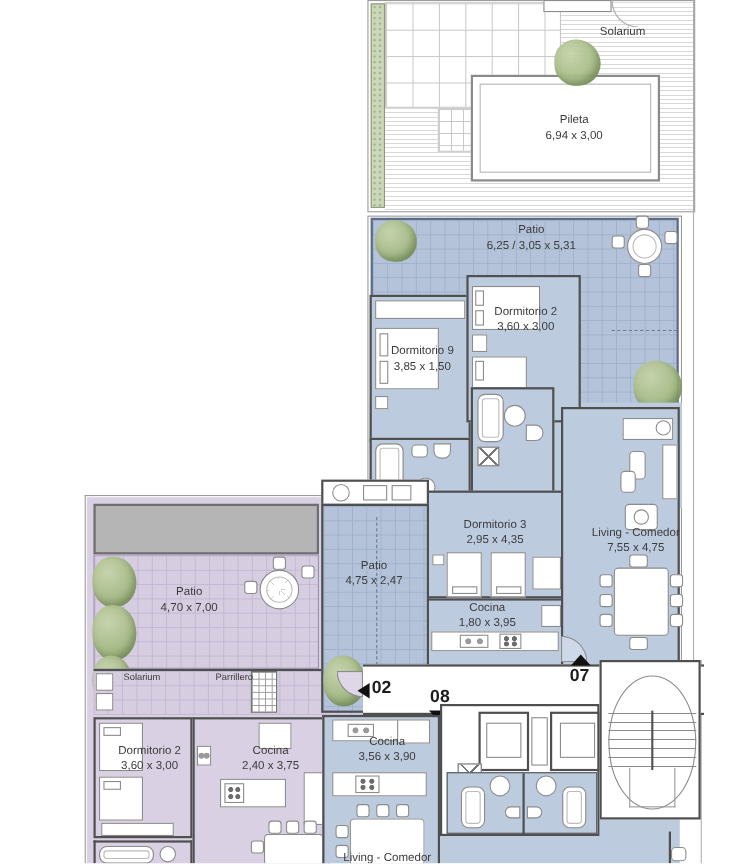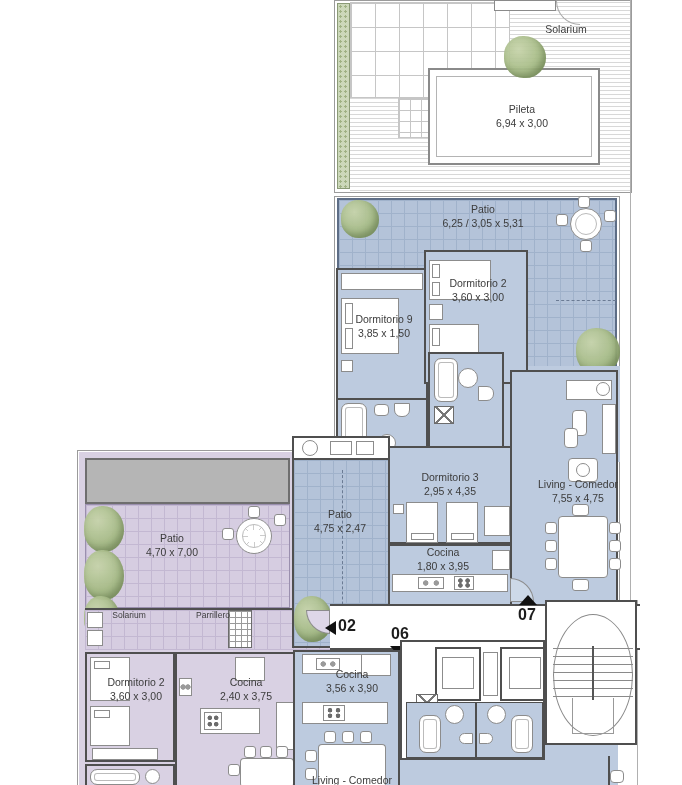--- a/index.html
+++ b/index.html
@@ -296,21 +296,21 @@
     <span>Patio</span>
     <span>4,75 x 2,47</span>
   </div>
 
   <div class="abs" style="left:330px;top:604px;width:310px;height:46px;background:#fff;border-top:2px solid #4f4f4f;border-bottom:2px solid #4f4f4f;"></div>
 
   <div class="abs qarc" style="left:306px;top:610px;width:24px;height:24px;background:#ded7e8;border-radius:0 0 0 100%;"></div>
   <div class="tri tri-left" style="left:325px;top:621px;"></div>
   <div class="unitnum" style="left:338px;top:617px;">02</div>
 
-  <div class="unitnum" style="left:391px;top:625px;">06</div>
+  <div class="unitnum" style="left:391px;top:625px;">08</div>
   <div class="tri tri-down" style="left:390px;top:646px;"></div>
   <div class="abs qarc" style="left:388px;top:650px;width:26px;height:26px;background:#cdd9e8;border-radius:0 0 100% 0;"></div>
 
   <div class="tri tri-up" style="left:519px;top:595px;"></div>
   <div class="unitnum" style="left:518px;top:606px;">07</div>
 
   <div class="abs roomblue" style="left:293px;top:650px;width:325px;height:135px;"></div>
 
   <div class="abs wall2" style="left:293px;top:650px;width:107px;height:135px;border-bottom:none;background:#bdcbdf;">
     <div class="abs furn" style="left:7px;top:2px;width:66px;height:20px;"></div>

